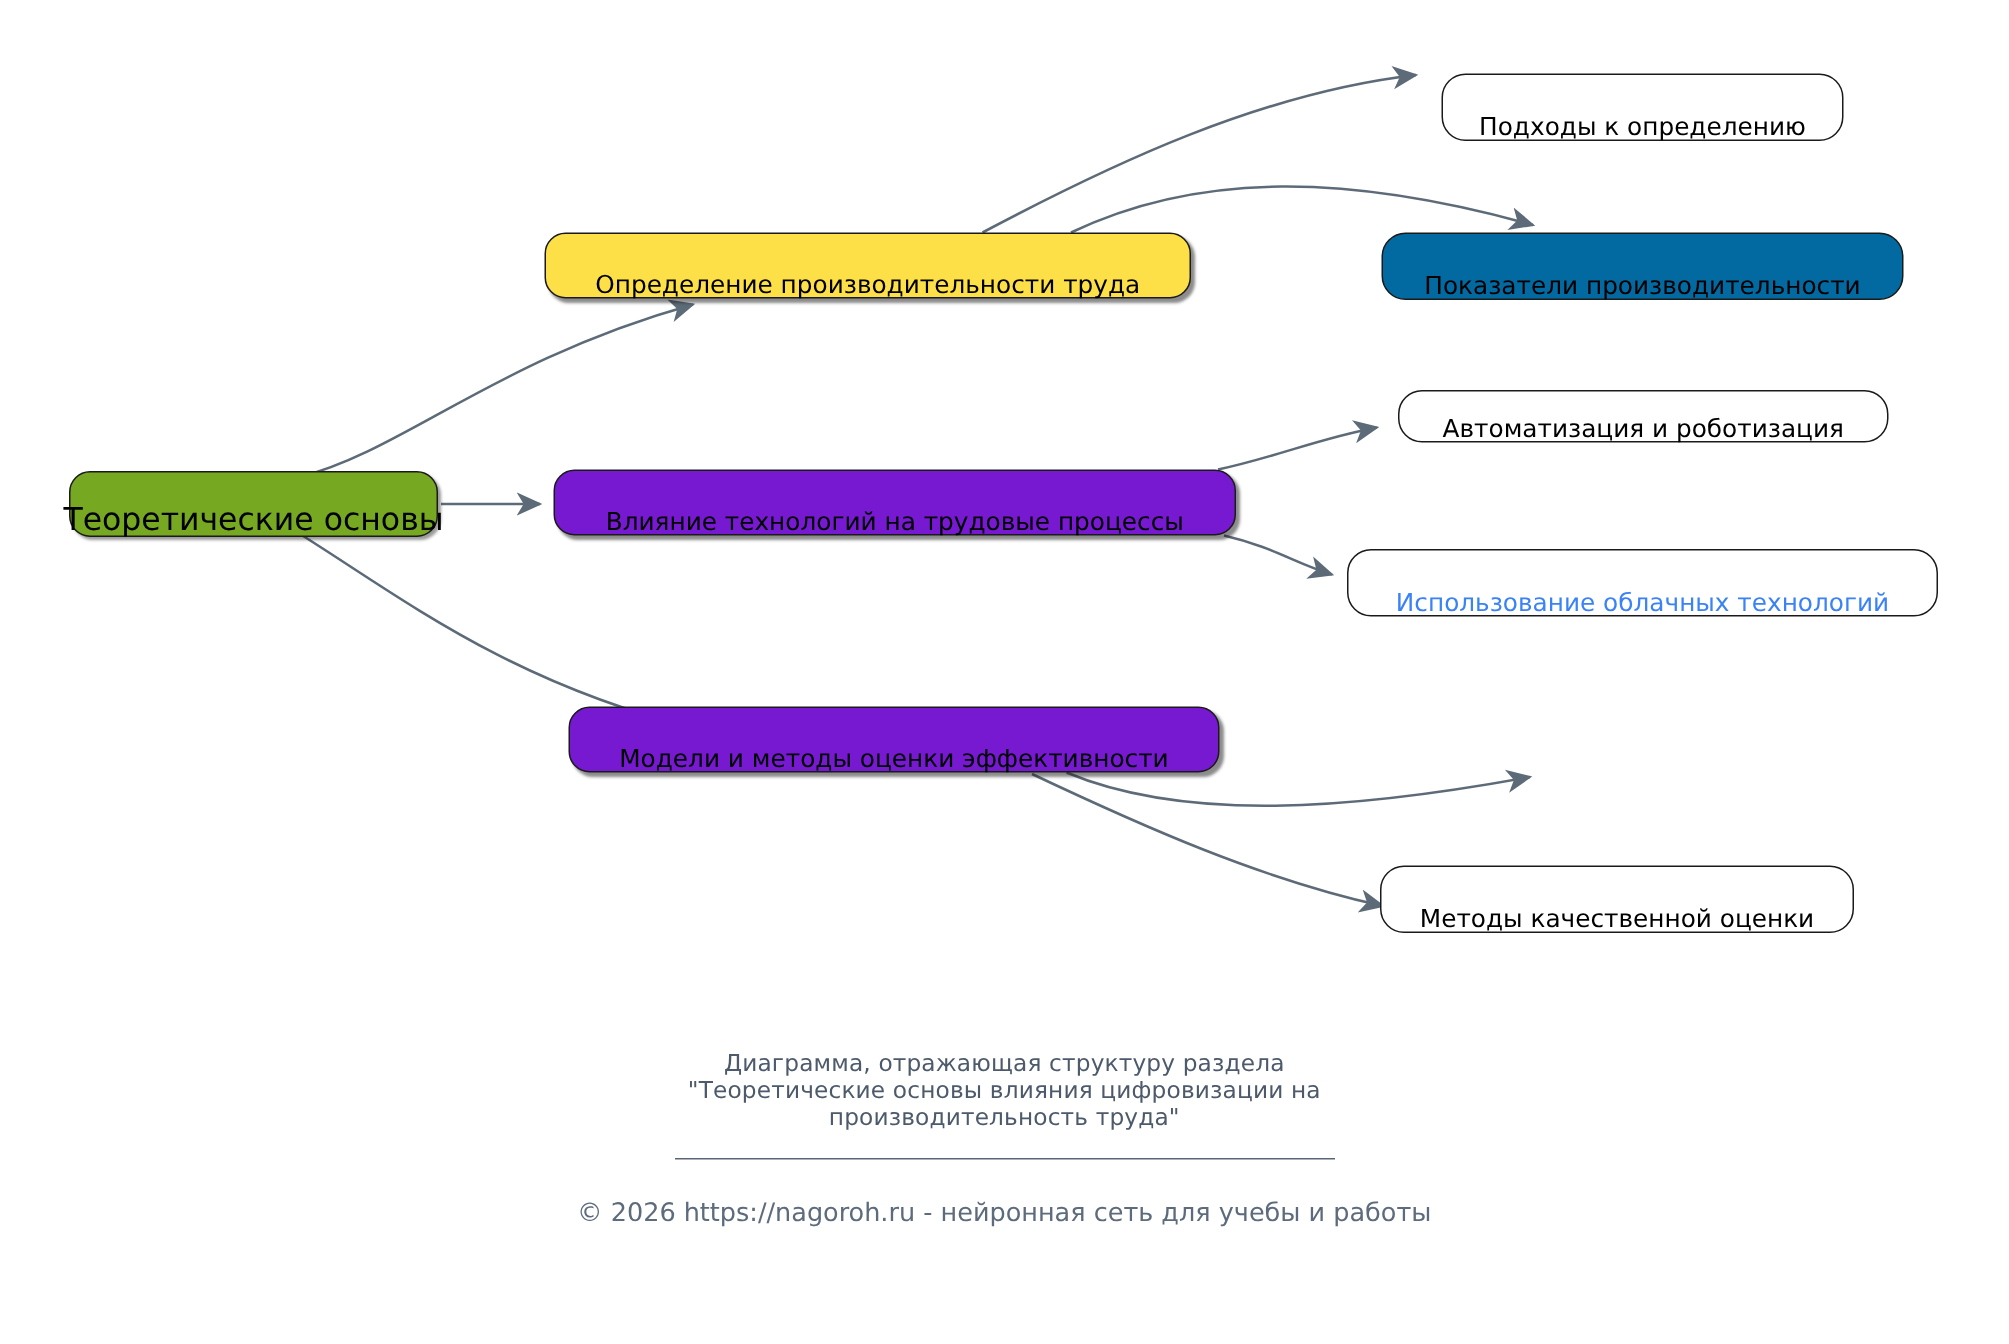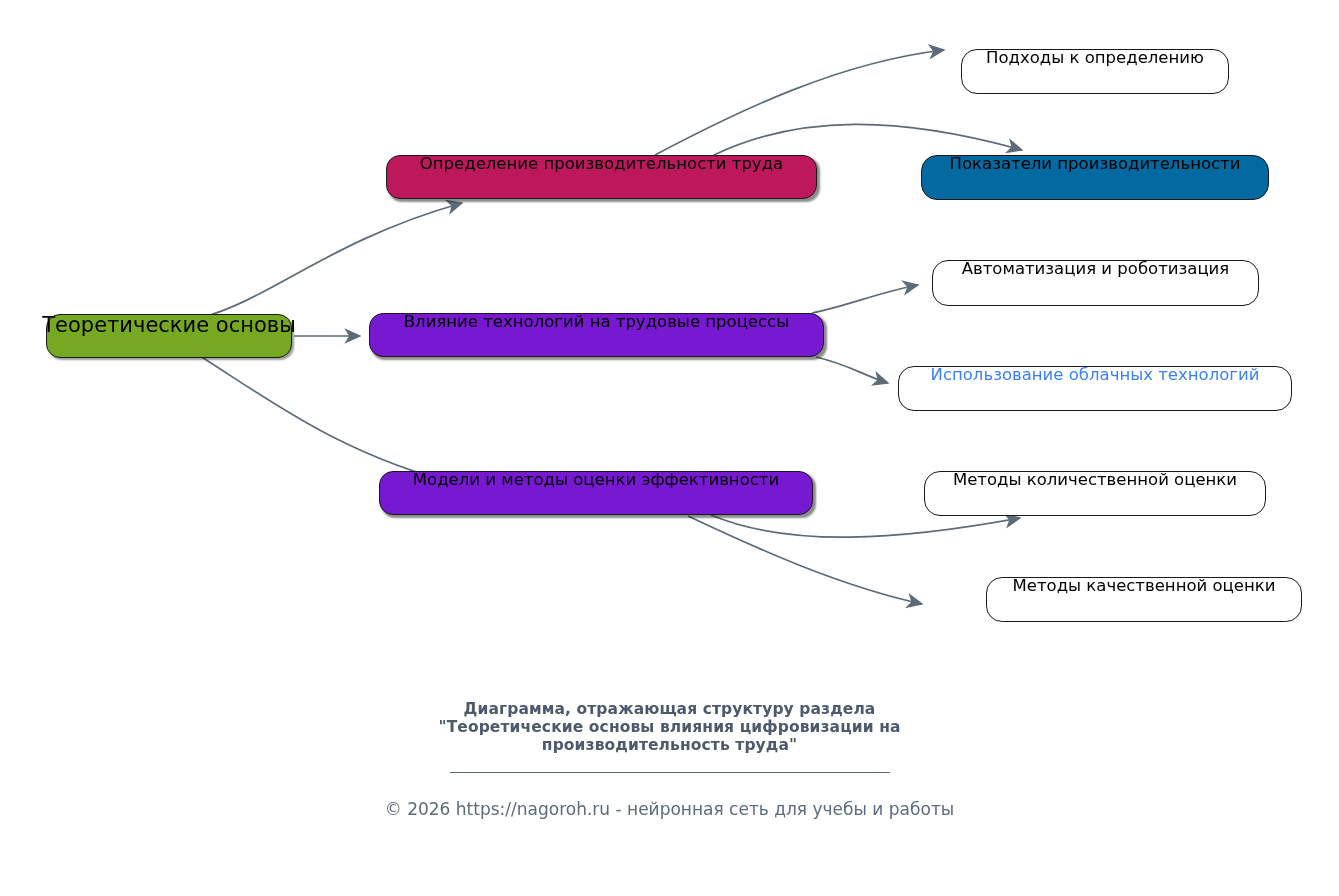--- a/index.html
+++ b/index.html
@@ -27,21 +27,21 @@
     left: 0; top: 0;
     width: 1339px;
     height: 896px;
     pointer-events: none;
   }
 
   .node {
     position: absolute;
     box-sizing: border-box;
     display: flex;
-    align-items: flex-start;
+    align-items: flex-end;
     justify-content: center;
     white-space: nowrap;
     line-height: 1;
   }
 
   .node-root {
     background: #76A822;
     border: 1.6px solid #1a1a1a;
     border-radius: 14px;
     color: #000000;
@@ -75,21 +75,21 @@
     position: absolute;
     left: 0;
     top: 700px;
     width: 1339px;
     text-align: center;
   }
 
   .caption {
     color: #4d5a6b;
     font-size: 15.5px;
-    font-weight: bold;
+    font-weight: normal;
     line-height: 18px;
     letter-spacing: 0.1px;
   }
 
   .caption-line {
     display: block;
   }
 
   .divider {
     width: 440px;
@@ -127,53 +127,50 @@
         <path d="M 816,357 C 850,365 862,375 888,383" marker-end="url(#arrow)"></path>
         <path d="M 711,515 C 790,548 900,540 1020,518" marker-end="url(#arrow)"></path>
         <path d="M 688,516 C 760,550 840,586 922,604" marker-end="url(#arrow)"></path>
       </g>
   </svg>
 
   <div class="node node-root" style="left: 46px; top: 314px; width: 246px; height: 44px; background: rgb(118, 168, 34); color: rgb(0, 0, 0);">
     <span class="node-label">Теоретические основы</span>
   </div>
 
-  <div class="node node-branch" style="left: 386px; top: 155px; width: 431px; height: 44px; background: #be185d; color: rgb(0, 0, 0);">
+  <div class="node node-branch" style="left: 363px; top: 155px; width: 431px; height: 44px; background: #fde047; color: rgb(0, 0, 0);">
     <span class="node-label">Определение производительности труда</span>
   </div>
 
   <div class="node node-branch" style="left: 369px; top: 313px; width: 455px; height: 44px; background: rgb(119, 25, 209); color: rgb(0, 0, 0);">
     <span class="node-label">Влияние технологий на трудовые процессы</span>
   </div>
 
   <div class="node node-branch" style="left: 379px; top: 471px; width: 434px; height: 44px; background: rgb(119, 25, 209); color: rgb(0, 0, 0);">
     <span class="node-label">Модели и методы оценки эффективности</span>
   </div>
 
   <div class="node node-leaf" style="left: 961px; top: 49px; width: 268px; height: 45px; background: rgb(255, 255, 255); color: rgb(0, 0, 0);">
     <span class="node-label">Подходы к определению</span>
   </div>
 
   <div class="node node-leaf" style="left: 921px; top: 155px; width: 348px; height: 45px; background: #0369a1; color: rgb(0, 0, 0);">
     <span class="node-label">Показатели производительности</span>
   </div>
 
-  <div class="node node-leaf" style="left: 932px; top: 260px; width: 327px; height: 46px; background: rgb(255, 255, 255); color: rgb(0, 0, 0);">
+  <div class="node node-leaf" style="left: 932px; top: 260px; width: 327px; height: 35px; background: rgb(255, 255, 255); color: rgb(0, 0, 0);">
     <span class="node-label">Автоматизация и роботизация</span>
   </div>
 
   <div class="node node-leaf" style="left: 898px; top: 366px; width: 394px; height: 45px; background: rgb(255, 255, 255); color: #3b82f6;">
     <span class="node-label">Использование облачных технологий</span>
   </div>
 
-  <div class="node node-leaf" style="left: 924px; top: 471px; width: 342px; height: 45px; background: rgb(255, 255, 255); color: rgb(0, 0, 0);">
-    <span class="node-label">Методы количественной оценки</span>
-  </div>
 
-  <div class="node node-leaf" style="left: 986px; top: 577px; width: 316px; height: 45px; background: rgb(255, 255, 255); color: rgb(0, 0, 0);">
+  <div class="node node-leaf" style="left: 920px; top: 577px; width: 316px; height: 45px; background: rgb(255, 255, 255); color: rgb(0, 0, 0);">
     <span class="node-label">Методы качественной оценки</span>
   </div>
 
   <div id="footer">
     <div class="caption">
       <span class="caption-line">Диаграмма, отражающая структуру раздела</span>
       <span class="caption-line">"Теоретические основы влияния цифровизации на</span>
       <span class="caption-line">производительность труда"</span>
     </div>
     <div class="divider"></div>

